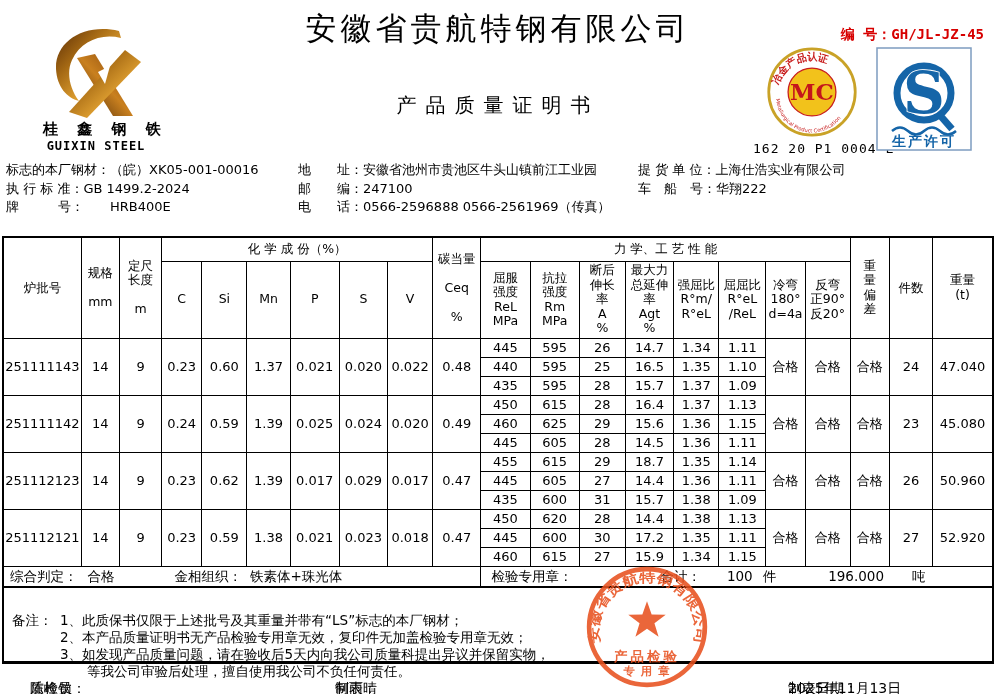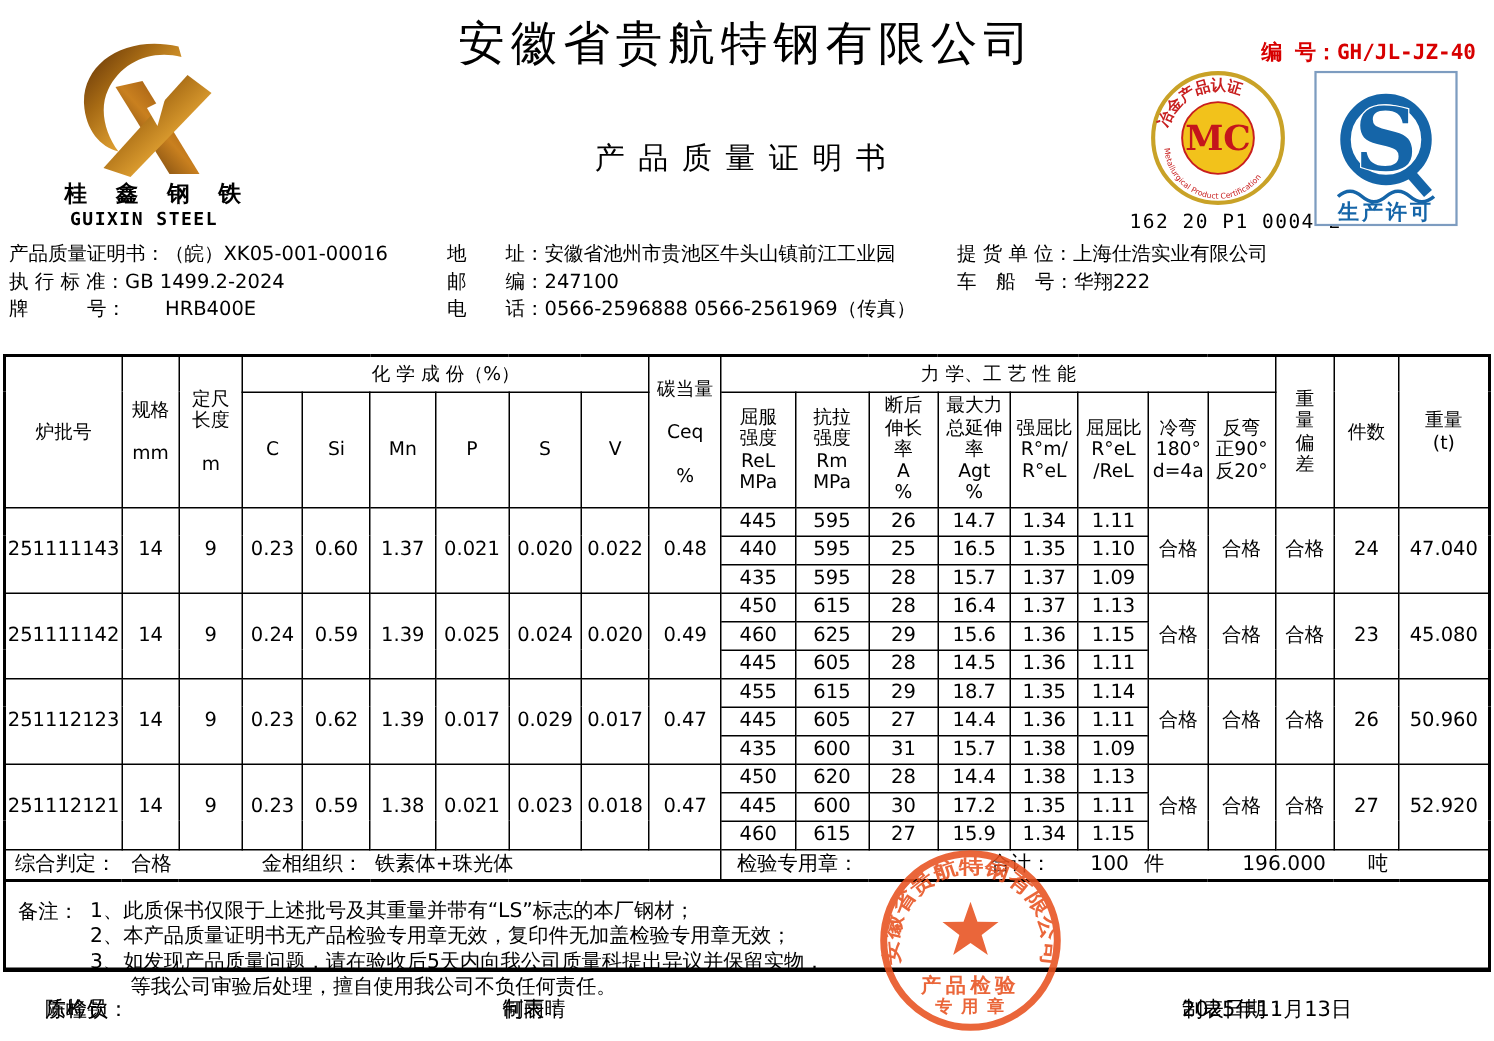--- a/index.html
+++ b/index.html
@@ -48,21 +48,21 @@
   .sumflex .micro-label{margin-left:60px}
   .sumflex .micro-val{margin-left:8px}
   .sumflex .stamp-label{margin-left:10px}
   .sumflex .total-label{margin-left:88px}
   .sumflex .total-pieces{margin-left:26px}
   .sumflex .pieces-unit{margin-left:10px}
   .sumflex .total-weight{margin-left:52px}
   .sumflex .weight-unit{margin-left:28px}
   
   .notes{margin:0 2px;border-left:2px solid #000;border-right:2px solid #000;border-bottom:3px solid #000;
-    height:60px;box-sizing:border-box;display:flex;padding-top:11px;font-size:13.5px}
+    height:76px;box-sizing:border-box;display:flex;padding-top:24px;font-size:13.5px}
   .notes-label{flex:none;width:48px;padding-left:8px}
   .notes-lines{line-height:17px}
   .notes-lines .nline:nth-child(4){padding-left:27px}
   
   .foot{position:relative;height:32px;font-size:14px}
   .foot span{position:absolute;top:8px;white-space:nowrap}
   .f-inspector{left:30px}
   .f-tab{left:335px}
   .f-date{left:788px}
   
@@ -92,21 +92,21 @@
       <path d="M36,34 L54,30 L92,92 L72,92 Z" fill="url(#gold2)"></path>
       <path d="M84,26 L100,38 L46,94 L28,88 Z" fill="url(#gold)"></path>
       <path d="M57,48 L69,42 L64,60 Z" fill="#fff"></path>
     </svg>
     <div class="logo-cn">桂 鑫 钢 铁</div>
     <div class="logo-en">GUIXIN STEEL</div>
   </div>
 
   <div class="title">安徽省贵航特钢有限公司</div>
   <div class="subtitle">产品质量证明书</div>
-  <div class="serial">编 号：GH/JL-JZ-40</div>
+  <div class="serial">编 号：GH/JL-JZ-45</div>
 
   <div class="mc">
     <svg width="92" height="92" viewBox="0 0 100 100">
       <circle cx="50" cy="50" r="47" fill="#fff" stroke="#c9a227" stroke-width="3"></circle>
       <circle cx="50" cy="50" r="26" fill="#f2c21b" stroke="#c81e1e" stroke-width="1.4"></circle>
       <path id="mcTop" d="M 13,62 A 38,38 0 1 1 87,62" fill="none"></path>
       <text font-size="11" fill="#c81e1e" font-weight="bold">
         <textPath href="#mcTop" startOffset="14%">冶金产品认证</textPath>
       </text>
       <path id="mcBot" d="M 11,55 A 39,39 0 0 0 89,55" fill="none"></path>
@@ -125,21 +125,21 @@
       <path d="M 62,66 L 76,82" stroke="#1565a8" stroke-width="7"></path>
       <text x="48" y="66" text-anchor="middle" font-size="58" font-weight="bold" font-family="DejaVu Serif, serif" fill="#1565a8" stroke="#fff" stroke-width="1.6" paint-order="stroke">S</text>
       <path d="M 16,84 q 8,-7 16,0 t 16,0 t 16,0 t 16,0" fill="none" stroke="#1565a8" stroke-width="2.4"></path>
       <text x="48" y="99" text-anchor="middle" font-size="14" font-weight="bold" letter-spacing="2" fill="#1565a8">生产许可</text>
     </svg>
   </div>
 </div>
 
 <div class="info">
   <div class="info-col c1">
-    <div><span>产品质量证明书：</span><span>（皖）XK05-001-00016</span></div>
+    <div><span>标志的本厂钢材：</span><span>（皖）XK05-001-00016</span></div>
     <div><span>执 行 标 准：</span><span>GB 1499.2-2024</span></div>
     <div><span>牌　　　号：</span><span>　　HRB400E</span></div>
   </div>
   <div class="info-col c2">
     <div><span>地　　址：</span><span>安徽省池州市贵池区牛头山镇前江工业园</span></div>
     <div><span>邮　　编：</span><span>247100</span></div>
     <div><span>电　　话：</span><span>0566-2596888  0566-2561969（传真）</span></div>
   </div>
   <div class="info-col c3">
     <div><span>提 货 单 位：</span><span>上海仕浩实业有限公司</span></div>

